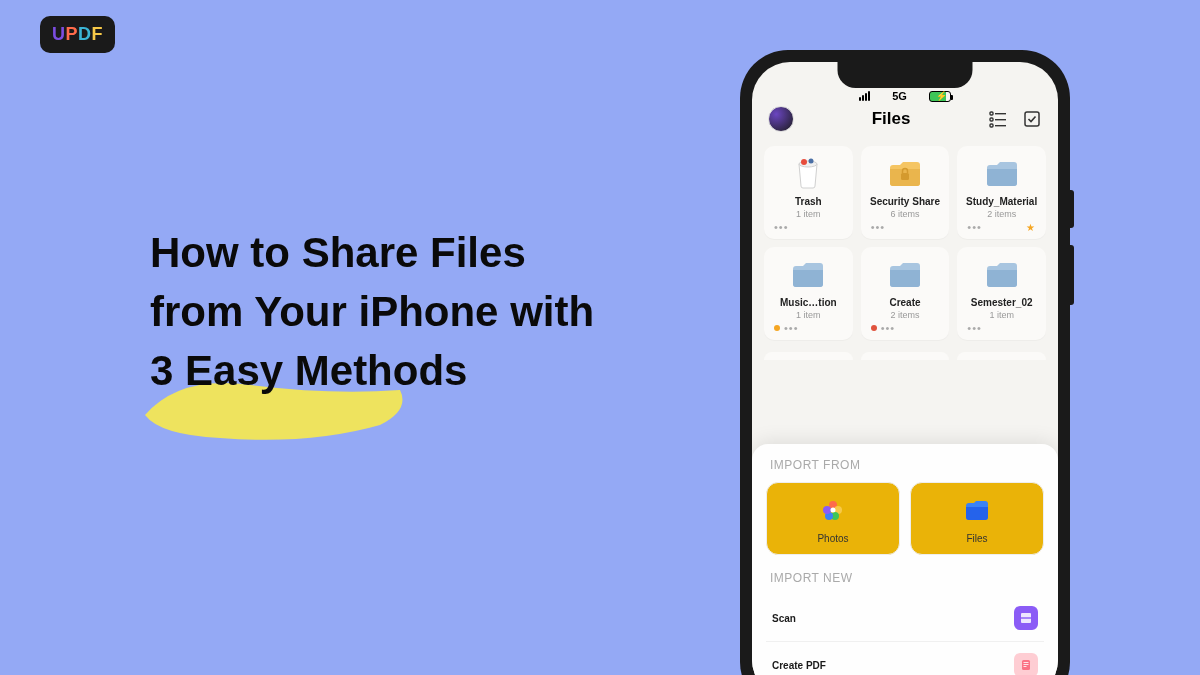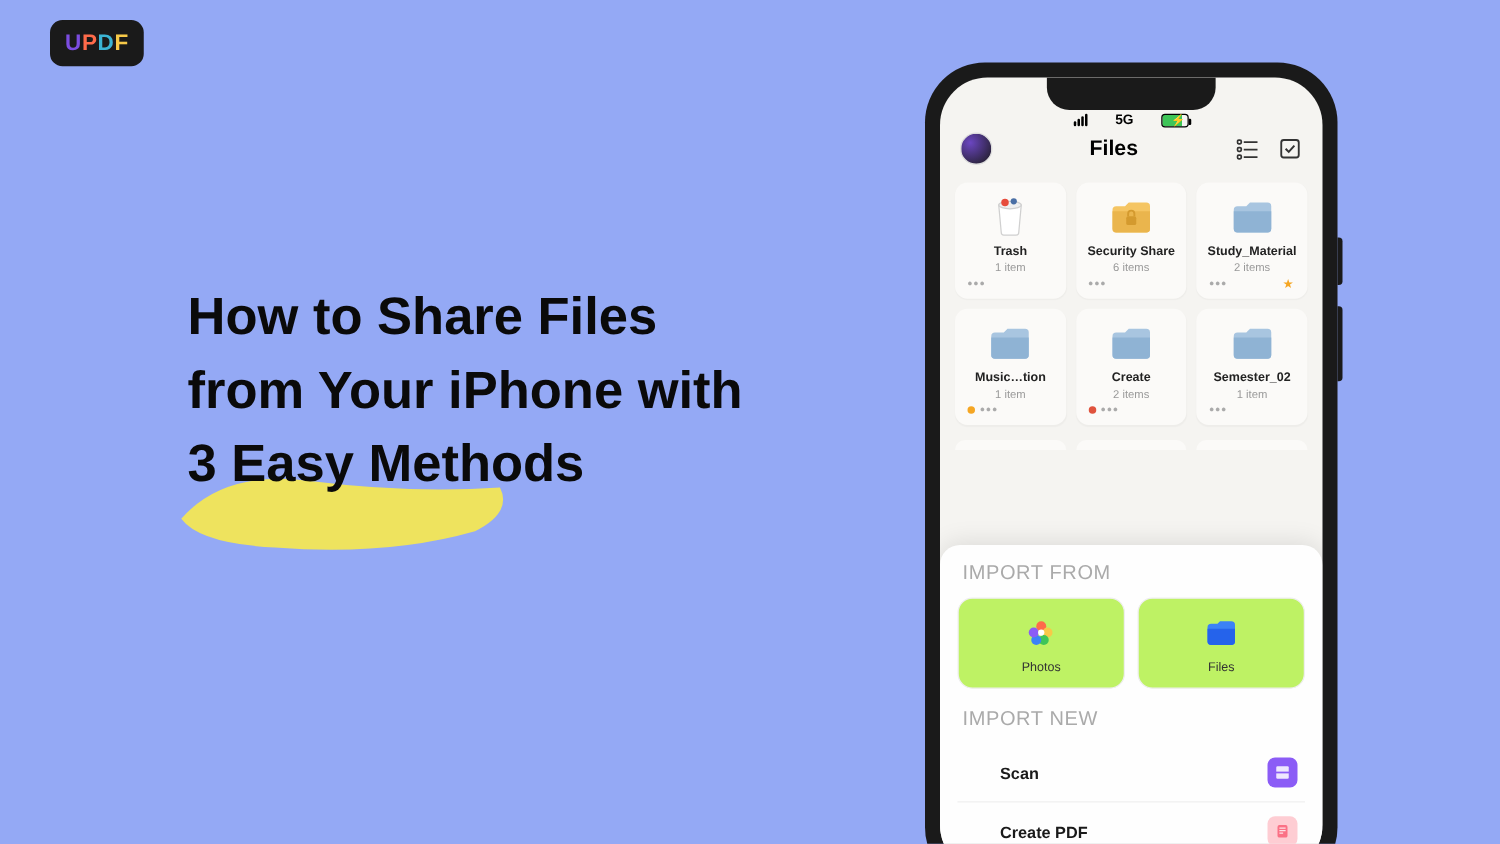--- a/index.html
+++ b/index.html
@@ -40,29 +40,29 @@
 .grid { display: grid; grid-template-columns: repeat(3, 1fr); gap: 8px; padding: 4px 12px; }
 .card { background: #fbfaf8; border-radius: 10px; padding: 10px 6px 6px; display: flex; flex-direction: column; align-items: center; box-shadow: 0 1px 1px rgba(0,0,0,0.03); }
 .folder-icon { width: 42px; height: 34px; margin-bottom: 6px; }
 .card-name { font-size: 10px; font-weight: 700; color: #222; white-space: nowrap; overflow: hidden; text-overflow: ellipsis; max-width: 100%; }
 .card-meta { font-size: 9px; color: #999; margin-top: 2px; }
 .card-dots { font-size: 11px; color: #aaa; margin-top: 2px; letter-spacing: 1px; align-self: flex-start; padding-left: 4px; display:flex; align-items:center; gap:4px; width:100%; }
 .tag-dot { width: 6px; height: 6px; border-radius: 50%; }
 .tag-star { font-size: 10px; margin-left:auto; margin-right:4px; }
 
 .sheet { position: absolute; bottom: 0; left: 0; right: 0; background: #fefefe; border-radius: 16px 16px 0 0; box-shadow: 0 -2px 20px rgba(0,0,0,0.1); padding: 14px 14px 10px; }
-.section-label { font-size: 16px; color: #aaa; font-weight: 500; letter-spacing: 0.5px; margin-bottom: 10px; padding-left: 4px; }
+.section-label { font-size: 12px; color: #aaa; font-weight: 500; letter-spacing: 0.5px; margin-bottom: 10px; padding-left: 4px; }
 .import-row { display: flex; gap: 10px; margin-bottom: 16px; }
-.import-card { flex: 1; background: #bef264; border-radius: 12px; border: 1px solid #eee; padding: 12px 4px 10px; display: flex; flex-direction: column; align-items: center; gap: 8px; }
+.import-card { flex: 1; background: #eab308; border-radius: 12px; border: 1px solid #eee; padding: 12px 4px 10px; display: flex; flex-direction: column; align-items: center; gap: 8px; }
 .import-icon { width: 30px; height: 30px; display: flex; align-items: center; justify-content: center; }
 .import-label { font-size: 10px; font-weight: 500; color: #333; }
 .create-list { display: flex; flex-direction: column; }
 .create-row { display: flex; align-items: center; justify-content: space-between; padding: 11px 6px; border-bottom: 1px solid #f0f0f0; }
 .create-row:last-child { border-bottom: none; }
-.create-label { font-size: 13px; font-weight: 600; color: #1a1a1a; margin-left: 28px; }
+.create-label { font-size: 10px; font-weight: 600; color: #1a1a1a; }
 .create-icon { width: 24px; height: 24px; border-radius: 6px; display: flex; align-items: center; justify-content: center; }
 
 .peek-row { display: grid; grid-template-columns: repeat(3,1fr); gap: 8px; padding: 8px 12px 0; height: 16px; overflow: hidden; }
 .peek-card { background: #fbfaf8; border-radius: 10px 10px 0 0; }
 </style>
 </head>
 <body>
 
 <div class="logo">
   <span class="u">U</span><span class="p">P</span><span class="d">D</span><span class="f">F</span>

